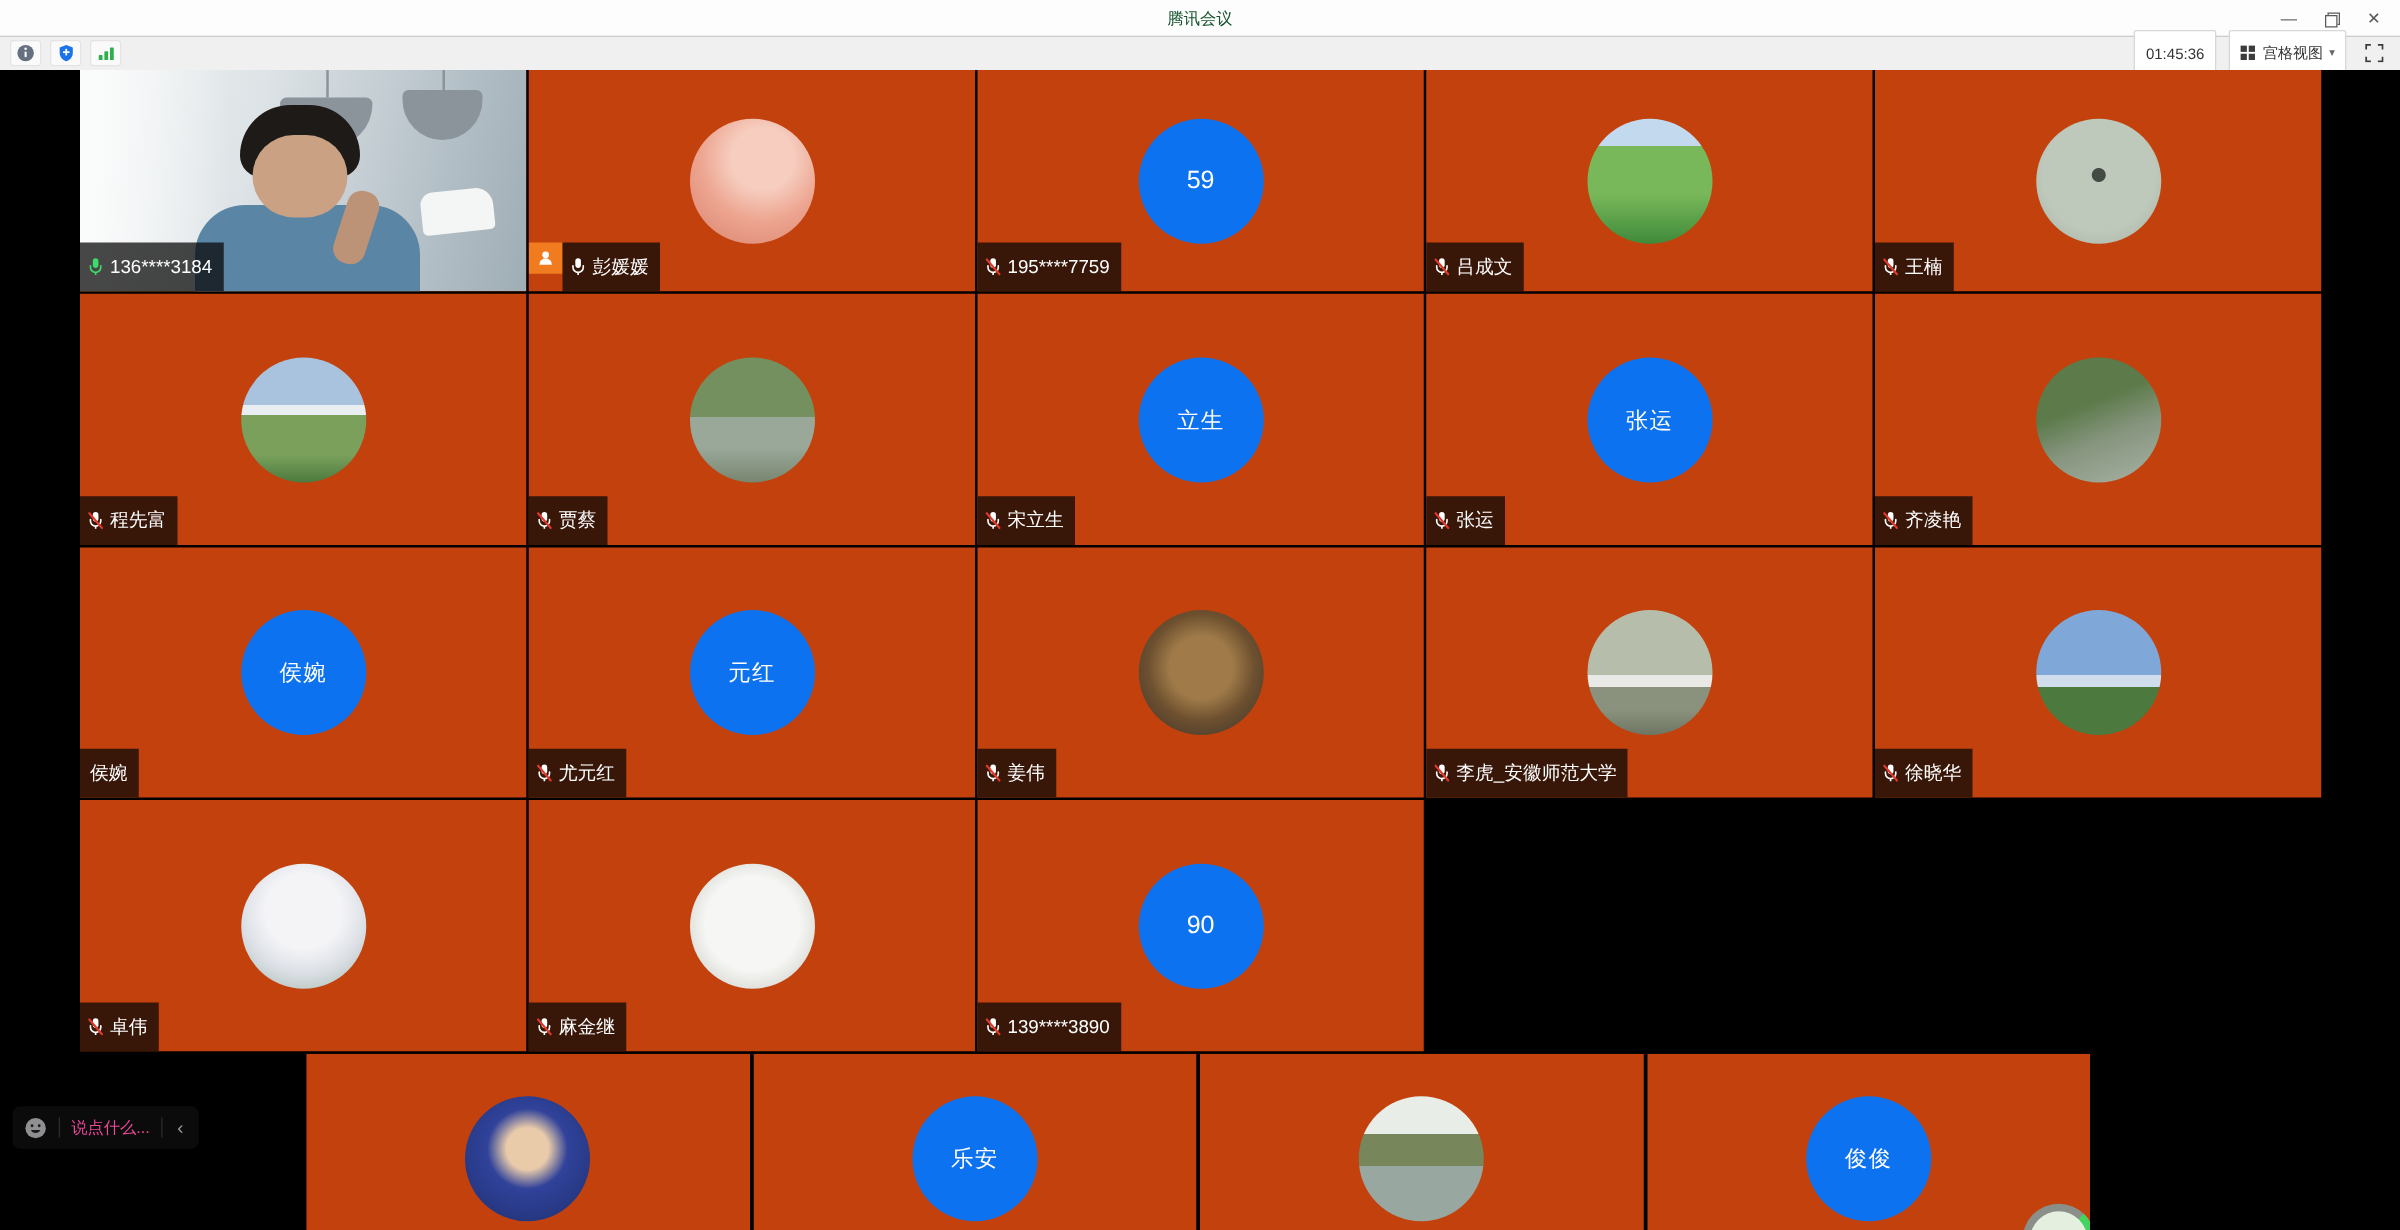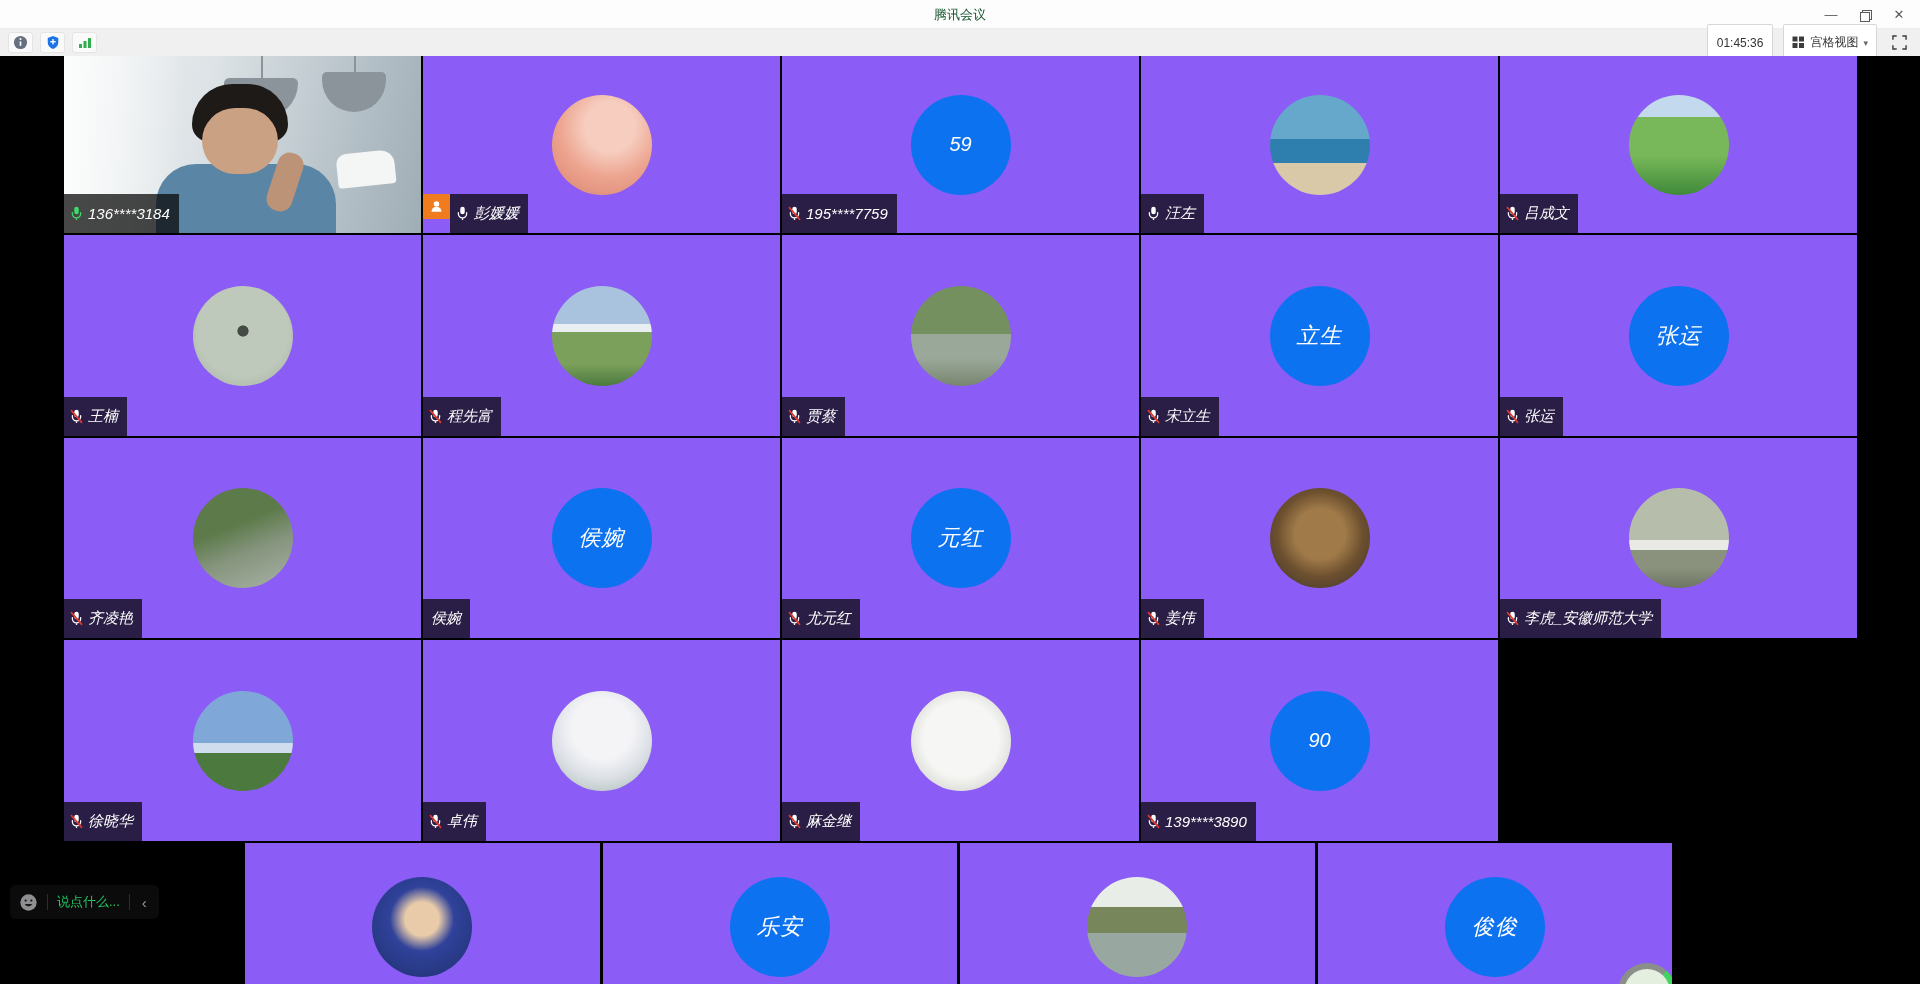--- a/index.html
+++ b/index.html
@@ -36,28 +36,28 @@
 
   
   .main { position:absolute; left:0; top:56px; width:1920px; height:928px;
     background:#000; overflow:hidden; }
   #grid { position:absolute; left:64px; top:0; width:1793px;
     display:grid; grid-template-columns:repeat(5,1fr);
     grid-template-rows:177px 201px 200px 201px; gap:2px; }
   #bottom-row { position:absolute; left:245px; top:787px; width:1427px; height:157px;
     display:grid; grid-template-columns:repeat(4,1fr); gap:3px; overflow:hidden; }
 
-  .tile { position:relative; background:#8b5cf6; overflow:hidden;font-style:italic; }
+  .tile { position:relative; background:#c2410c; overflow:hidden; }
   .tile.active { box-shadow:inset 0 0 0 2px #23c063; }
 
   
   .avatar { position:absolute; left:50%; top:50%; transform:translate(-50%,-50%);
     width:100px; height:100px; border-radius:50%; overflow:hidden; }
   .avatar.initials { background:#0d72ef; display:flex; align-items:center;
-    justify-content:center; color:#fff; font-size:22px; letter-spacing:1px; }
+    justify-content:center; color:#fff; font-size:18px; letter-spacing:1px; }
   .avatar.num { font-size:20px; letter-spacing:0; }
   #bottom-row .avatar { top:84px; }
 
   
   .ph-pink-cartoon  { background:radial-gradient(circle at 58% 32%,#f6cdbf 0 28%,#eda691 55%,#d87f6a 100%); }
   .ph-beach         { background:linear-gradient(#66a7cc 0 44%,#2e7fae 44% 68%,#d9c9a8 68%); }
   .ph-green-mtn     { background:linear-gradient(#c3d9ee 0 22%,#79b85a 22% 60%,#3f8a3a 100%); }
   .ph-jump          { background:radial-gradient(circle at 50% 45%,#444a44 0 7%,#bec8bb 8% 60%,#a4b2a0 100%); }
   .ph-mtn-clouds    { background:linear-gradient(#a9c2dd 0 38%,#e8eef2 38% 46%,#7aa05c 46% 78%,#4c7a3e 100%); }
   .ph-river-person  { background:linear-gradient(#74905f 0 48%,#9aa89a 48% 72%,#78866f 100%); }
@@ -106,21 +106,21 @@
     border-radius:50%;
     background:conic-gradient(#8a8f8a 0 12%, #42d45e 12% 60%, #8a8f8a 60% 100%); }
   .green-peek::after { content:""; position:absolute; inset:6px; border-radius:50%;
     background:#e4efe0; }
 
   
   .chat-pill { position:absolute; left:10px; top:829px; height:34px;
     background:#0b0b0c; border-radius:6px; display:flex; align-items:center;
     padding:0 9px; gap:9px; }
   .chat-div { width:1px; height:16px; background:#2d2d2f; }
-  .chat-placeholder { font-size:13px; color:#22c55e; }
+  .chat-placeholder { font-size:13px; color:#ec4899; }
   .chat-collapse { color:#9a9a9c; font-size:15px; padding:0 3px; }
 </style>
 </head>
 <body>
 
 <div class="titlebar">
   <div class="win-title">腾讯会议</div>
   <div class="win-controls">
     <div class="win-btn">—</div>
     <div class="win-btn">
@@ -221,33 +221,20 @@
         <div class="avatar initials num">59</div>
         <div class="label-row">
           <div class="nm">
             <svg width="15" height="17" viewBox="0 0 16 17" style="flex:none">
               <rect x="5.6" y="1.2" width="4.8" height="8.2" rx="2.4" fill="#ffffff"></rect>
               <path d="M3.6 7.6v1.2a4.4 4.4 0 0 0 8.8 0V7.6" fill="none" stroke="#ffffff" stroke-width="1.4" stroke-linecap="round"></path>
               <line x1="8" y1="13.6" x2="8" y2="15.4" stroke="#ffffff" stroke-width="1.4"></line>
               <line x1="2.6" y1="2.2" x2="13.4" y2="14.8" stroke="#e0392b" stroke-width="1.8" stroke-linecap="round"></line>
             </svg>
             <span>195****7759</span>
-          </div>
-        </div>
-      </div>
-      <div class="tile">
-        <div class="avatar ph-beach"></div>
-        <div class="label-row">
-          <div class="nm">
-            <svg width="15" height="17" viewBox="0 0 16 17" style="flex:none">
-              <rect x="5.6" y="1.2" width="4.8" height="8.2" rx="2.4" fill="#ffffff"></rect>
-              <path d="M3.6 7.6v1.2a4.4 4.4 0 0 0 8.8 0V7.6" fill="none" stroke="#ffffff" stroke-width="1.4" stroke-linecap="round"></path>
-              <line x1="8" y1="13.6" x2="8" y2="15.4" stroke="#ffffff" stroke-width="1.4"></line>
-            </svg>
-            <span>汪左</span>
           </div>
         </div>
       </div>
       <div class="tile">
         <div class="avatar ph-green-mtn"></div>
         <div class="label-row">
           <div class="nm">
             <svg width="15" height="17" viewBox="0 0 16 17" style="flex:none">
               <rect x="5.6" y="1.2" width="4.8" height="8.2" rx="2.4" fill="#ffffff"></rect>
               <path d="M3.6 7.6v1.2a4.4 4.4 0 0 0 8.8 0V7.6" fill="none" stroke="#ffffff" stroke-width="1.4" stroke-linecap="round"></path>

